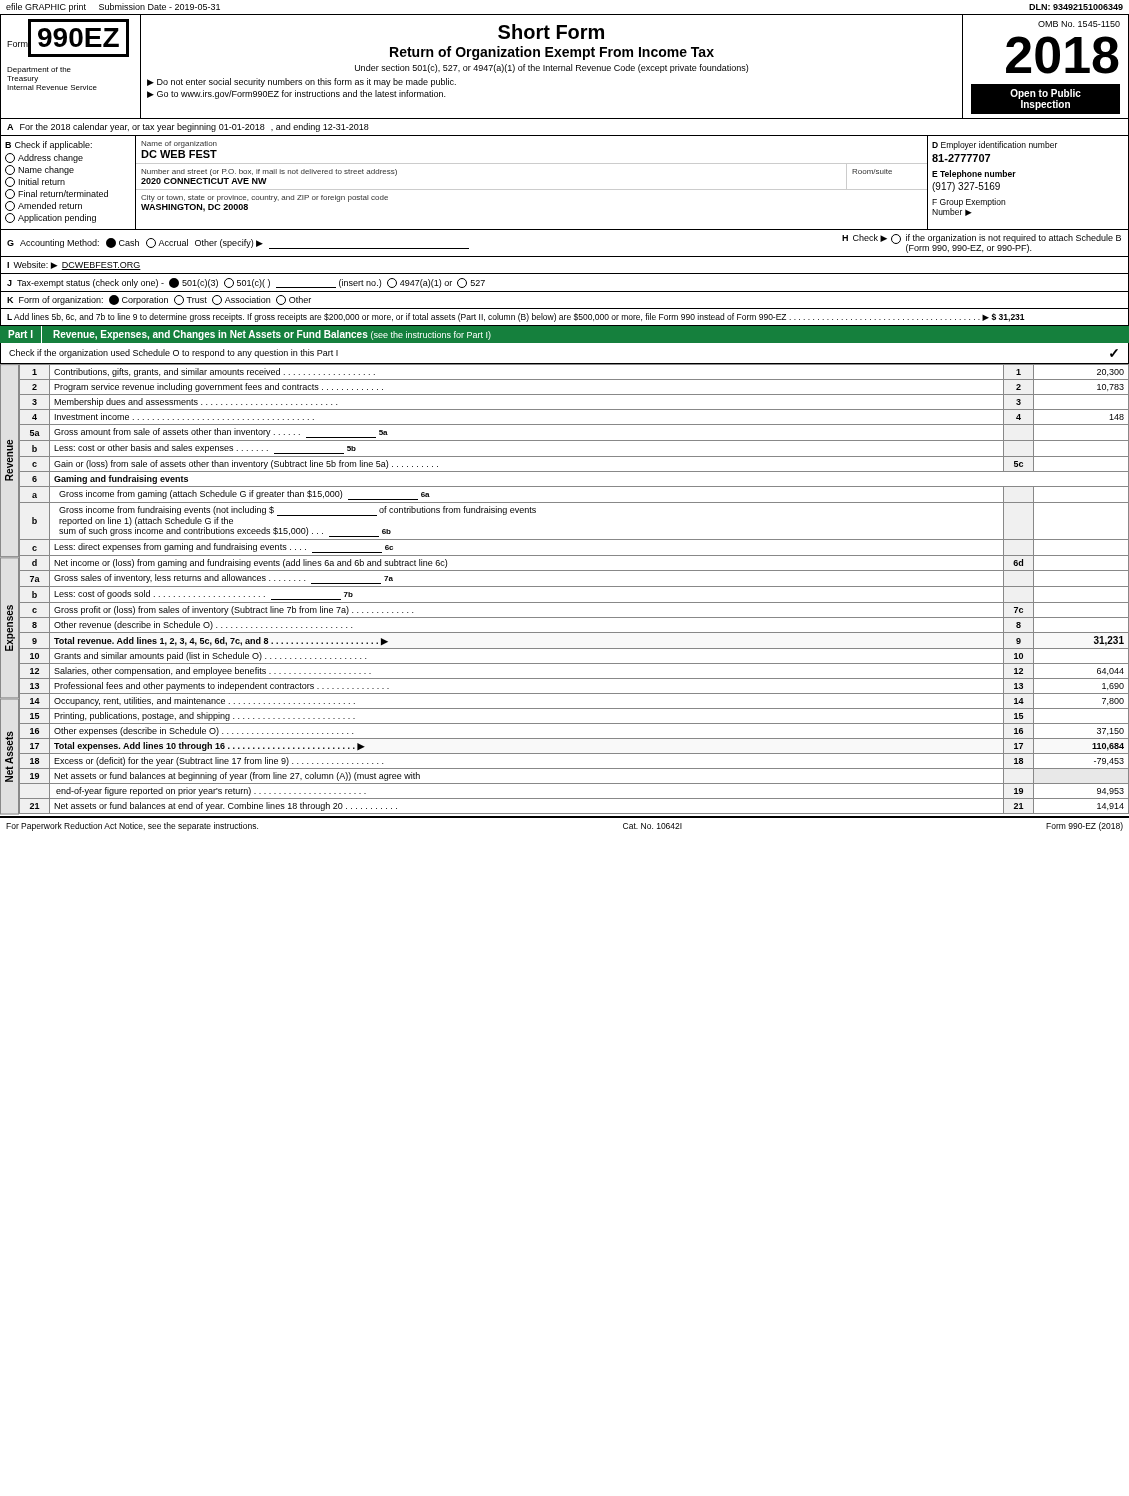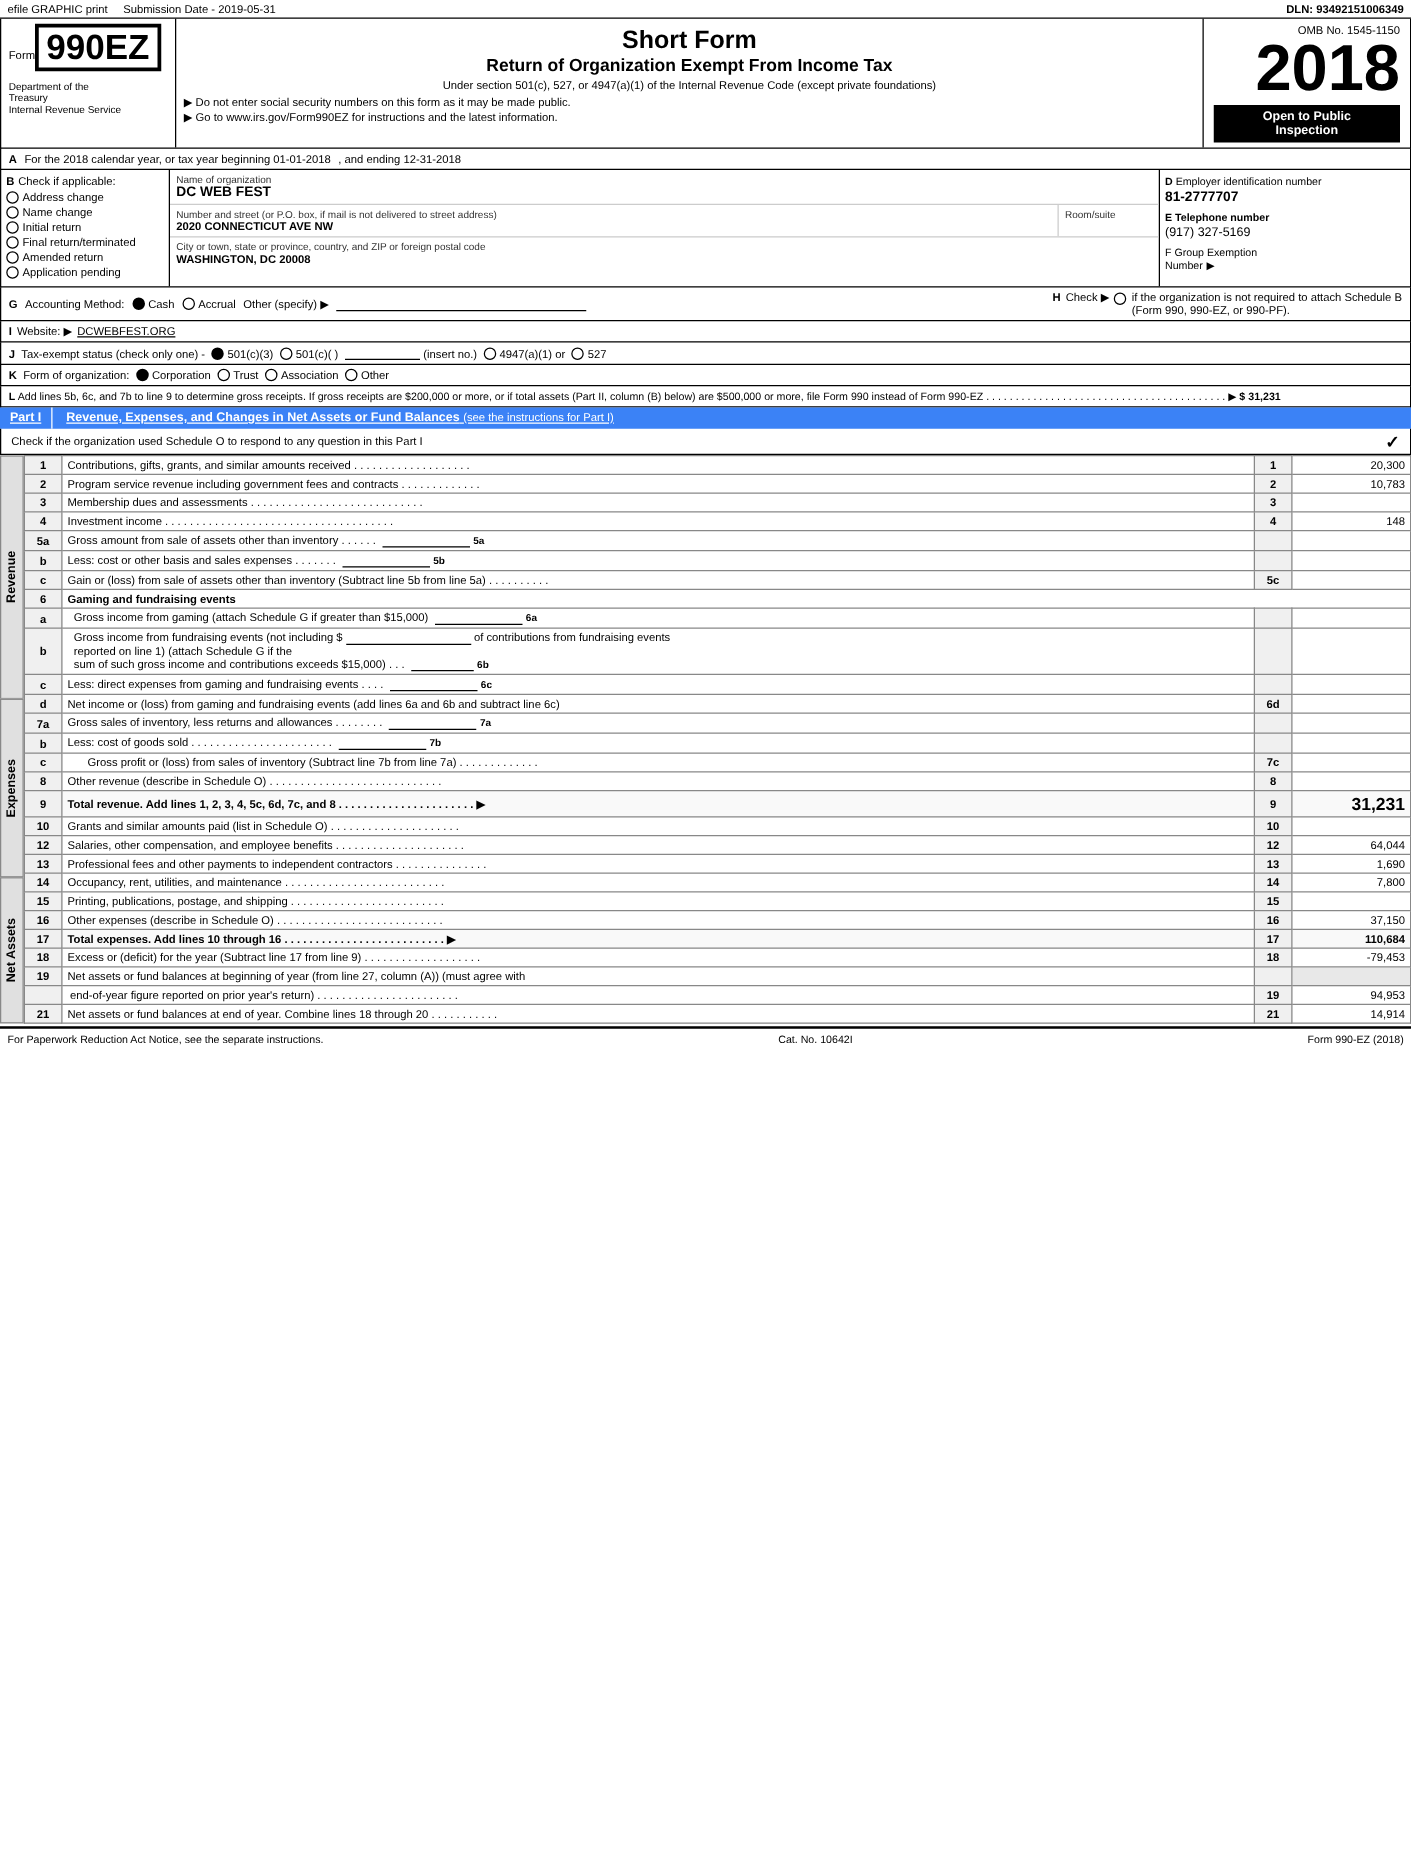--- a/index.html
+++ b/index.html
@@ -219,21 +219,21 @@
     <span style="font-weight:bold;">L</span>
     <span>
       Add lines 5b, 6c, and 7b to line 9 to determine gross receipts. If gross receipts are $200,000 or more, or if total assets (Part II, column (B) below) are $500,000 or more,
       file Form 990 instead of Form 990-EZ . . . . . . . . . . . . . . . . . . . . . . . . . . . . . . . . . . . . . . . . . ▶
     </span>
     <span style="font-weight:bold;">$ 31,231</span>
   </div>
 
   <div>
 
-    <div style="display:flex; background:#3b82f6; color:#fff; align-items:center; gap:8px;text-decoration:underline;">
+    <div style="display:flex; background:#15803d; color:#fff; align-items:center; gap:8px;">
       <div style="padding:3px 8px; font-size:10px; font-weight:bold; border-right:1px solid #fff;">Part I</div>
       <div style="padding:3px; font-size:10px; font-weight:bold;">
         <span>Revenue, Expenses, and Changes in Net Assets or Fund Balances</span>
         <span style="font-weight:normal; font-size:9px;"> (see the instructions for Part I)</span>
       </div>
     </div>
 
     <div style="padding:2px 8px; font-size:9px; border:1px solid #000; border-top:none; display:flex; align-items:center; justify-content:space-between;">
       <span>Check if the organization used Schedule O to respond to any question in this Part I</span>
       <span style="font-weight:bold; font-size:14px;">✓</span>
@@ -374,37 +374,37 @@
               Less: cost of goods sold . . . . . . . . . . . . . . . . . . . . . . .
               <span style="display:inline-block; width:70px; border-bottom:1px solid #000; margin-left:3px;">&nbsp;</span>
               <span style="font-size:8px; font-weight:bold;">7b</span>
             </td>
             <td style="border:1px solid #888; width:30px; text-align:center; font-weight:bold; background:#f0f0f0; font-size:9px; padding:2px;"></td>
             <td style="border:1px solid #888; width:95px; text-align:right; font-size:9px; padding:2px 4px;"></td>
           </tr>
 
           <tr>
             <td style="border:1px solid #888; width:30px; text-align:center; font-weight:bold; background:#f0f0f0; font-size:9px; padding:2px;">c</td>
-            <td style="border:1px solid #888; font-size:9px; padding:2px 20px;">Gross profit or (loss) from sales of inventory (Subtract line 7b from line 7a) . . . . . . . . . . . . .</td>
+            <td style="border:1px solid #888; font-size:9px; padding:2px 4px;">Gross profit or (loss) from sales of inventory (Subtract line 7b from line 7a) . . . . . . . . . . . . .</td>
             <td style="border:1px solid #888; width:30px; text-align:center; font-weight:bold; background:#f0f0f0; font-size:9px; padding:2px;">7c</td>
             <td style="border:1px solid #888; width:95px; text-align:right; font-size:9px; padding:2px 4px;"></td>
           </tr>
 
           <tr>
             <td style="border:1px solid #888; width:30px; text-align:center; font-weight:bold; background:#f0f0f0; font-size:9px; padding:2px;">8</td>
             <td style="border:1px solid #888; font-size:9px; padding:2px 4px;">Other revenue (describe in Schedule O) . . . . . . . . . . . . . . . . . . . . . . . . . . . .</td>
             <td style="border:1px solid #888; width:30px; text-align:center; font-weight:bold; background:#f0f0f0; font-size:9px; padding:2px;">8</td>
             <td style="border:1px solid #888; width:95px; text-align:right; font-size:9px; padding:2px 4px;"></td>
           </tr>
 
           <tr style="background:#f9f9f9;">
             <td style="border:1px solid #888; width:30px; text-align:center; font-weight:bold; background:#f0f0f0; font-size:9px; padding:2px;">9</td>
             <td style="border:1px solid #888; font-size:9px; padding:2px 4px; font-weight:bold;">Total revenue. Add lines 1, 2, 3, 4, 5c, 6d, 7c, and 8 . . . . . . . . . . . . . . . . . . . . . . ▶</td>
             <td style="border:1px solid #888; width:30px; text-align:center; font-weight:bold; background:#f0f0f0; font-size:9px; padding:2px;">9</td>
-            <td style="border:1px solid #888; width:95px; text-align:right; font-size:14px; padding:2px 4px; font-weight:bold;">31,231</td>
+            <td style="border:1px solid #888; width:95px; text-align:right; font-size:10px; padding:2px 4px; font-weight:bold;">31,231</td>
           </tr>
 
           <tr>
             <td style="border:1px solid #888; width:30px; text-align:center; font-weight:bold; background:#f0f0f0; font-size:9px; padding:2px;">10</td>
             <td style="border:1px solid #888; font-size:9px; padding:2px 4px;">Grants and similar amounts paid (list in Schedule O) . . . . . . . . . . . . . . . . . . . . .</td>
             <td style="border:1px solid #888; width:30px; text-align:center; font-weight:bold; background:#f0f0f0; font-size:9px; padding:2px;">10</td>
             <td style="border:1px solid #888; width:95px; text-align:right; font-size:9px; padding:2px 4px;"></td>
           </tr>
 
 

